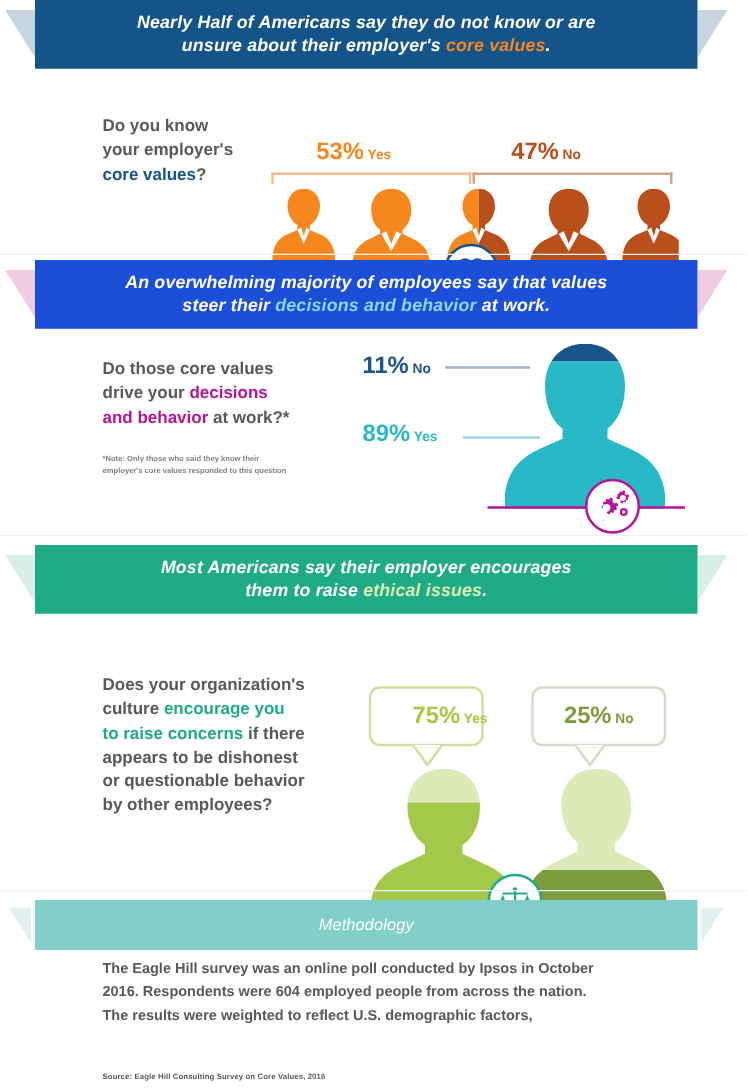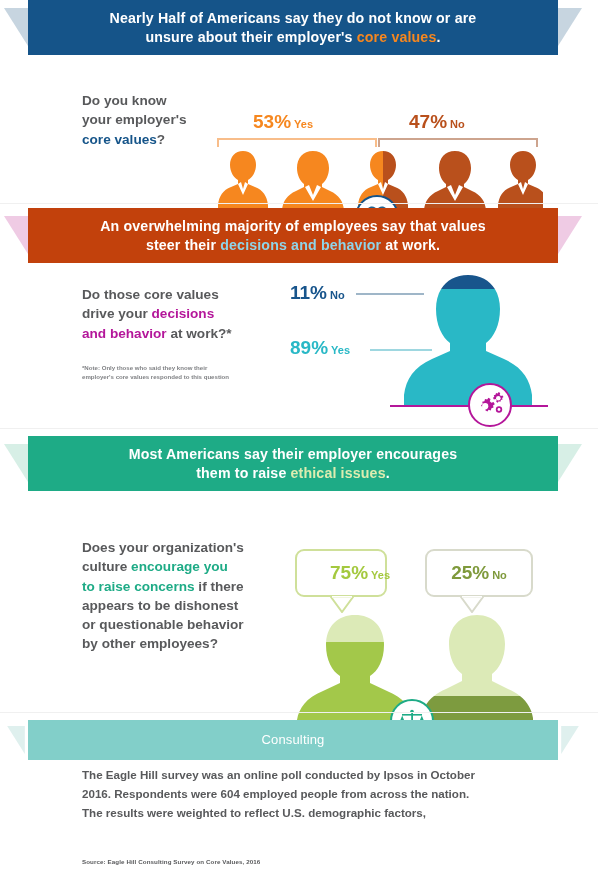--- a/index.html
+++ b/index.html
@@ -5,21 +5,21 @@
   * { box-sizing: border-box; margin: 0; padding: 0; }
   html, body {
     width: 598px; height: 870px;
     background: #ffffff;
     font-family: "Liberation Sans", sans-serif;
     overflow: hidden;
   }
   .page { position: relative; width: 598px; height: 870px; background:#fff; }
 
   
-  .ribbon { position: relative; height: 55px; margin: 0 12px 0 0; }
+  .ribbon { position: relative; height: 55px; margin: 0 12px 0 0; font-style: italic; }
   .ribbon .fold-l, .ribbon .fold-r {
     position: absolute; top: 8px; width: 24px; height: 38px;
   }
   .ribbon .fold-l { left: 4px; }
   .ribbon .fold-r { right: 4px; }
   .ribbon .bar {
     position: absolute; left: 28px; right: 28px; top: 0; bottom: 0;
     display: flex; align-items: center; justify-content: center;
     text-align: center;
   }
@@ -198,21 +198,21 @@
 
   <div class="section" id="s2" style="position:absolute; left:0; top:208px; width:598px; height:222px;">
 
     <div class="ribbon" style="height:55px;">
       <svg class="fold-l" viewBox="0 0 24 38">
         <polygon points="0,0 24,0 24,38" fill="#efcbe4"></polygon>
       </svg>
       <svg class="fold-r" viewBox="0 0 24 38">
         <polygon points="24,0 0,0 0,38" fill="#efcbe4"></polygon>
       </svg>
-      <div class="bar" style="background:#c2410c;">
+      <div class="bar" style="background:#1d4ed8;">
         <div class="bar-text">
           <span>An overwhelming majority of employees say that values</span><br>
           <span>steer their </span><span style="color:#8fd4e8;">decisions and behavior</span><span> at work.</span>
         </div>
       </div>
     </div>
 
     <div class="body-row" style="position:absolute;left:0;top:55px;width:592px;height:167px;">
       <div class="qtext" style="left:82px; top:22px; width:200px;">
         <span>Do those core values</span><br>
@@ -383,21 +383,21 @@
   <div class="section" id="s4" style="position:absolute; left:0; top:720px; width:598px; height:150px;">
 
     <div class="ribbon" style="height:40px;">
       <svg class="fold-l" viewBox="0 0 24 38" style="top:6px;height:28px;">
         <polygon points="0,0 24,0 24,38" fill="#dff0ee"></polygon>
       </svg>
       <svg class="fold-r" viewBox="0 0 24 38" style="top:6px;height:28px;">
         <polygon points="24,0 0,0 0,38" fill="#dff0ee"></polygon>
       </svg>
       <div class="bar" style="background:#82cfc9;">
-        <div class="bar-text" style="font-size:13px; font-weight:normal;">Consulting</div>
+        <div class="bar-text" style="font-size:13px; font-weight:normal;">Methodology</div>
       </div>
     </div>
 
     <div class="method-body">
       <span>The Eagle Hill survey was an online poll conducted by Ipsos in October</span><br>
       <span>2016. Respondents were 604 employed people from across the nation.</span><br>
       <span>The results were weighted to reflect U.S. demographic factors,</span><br>
     </div>
 
     <div class="source">Source: Eagle Hill Consulting Survey on Core Values, 2016</div>

